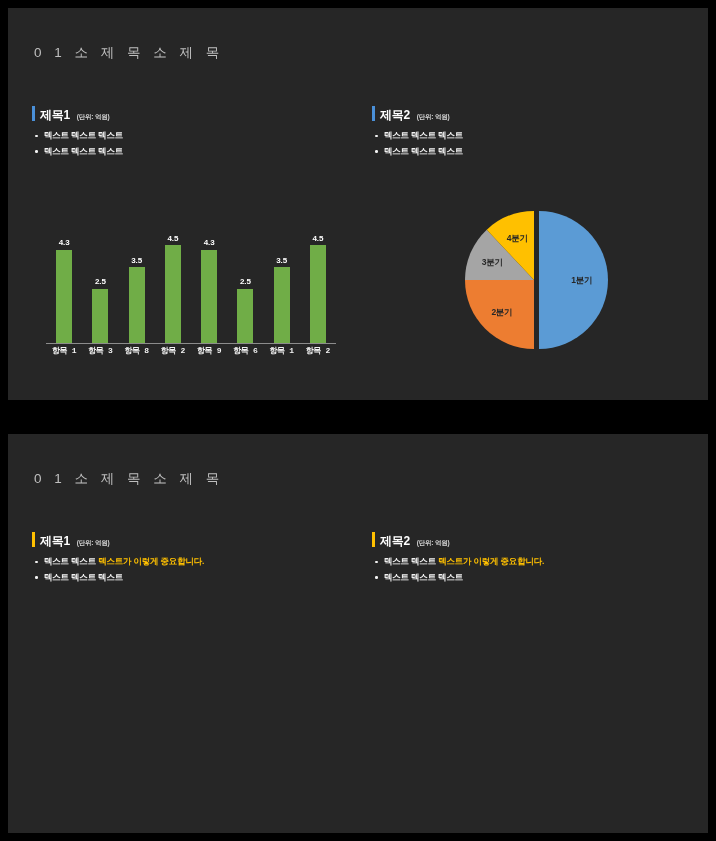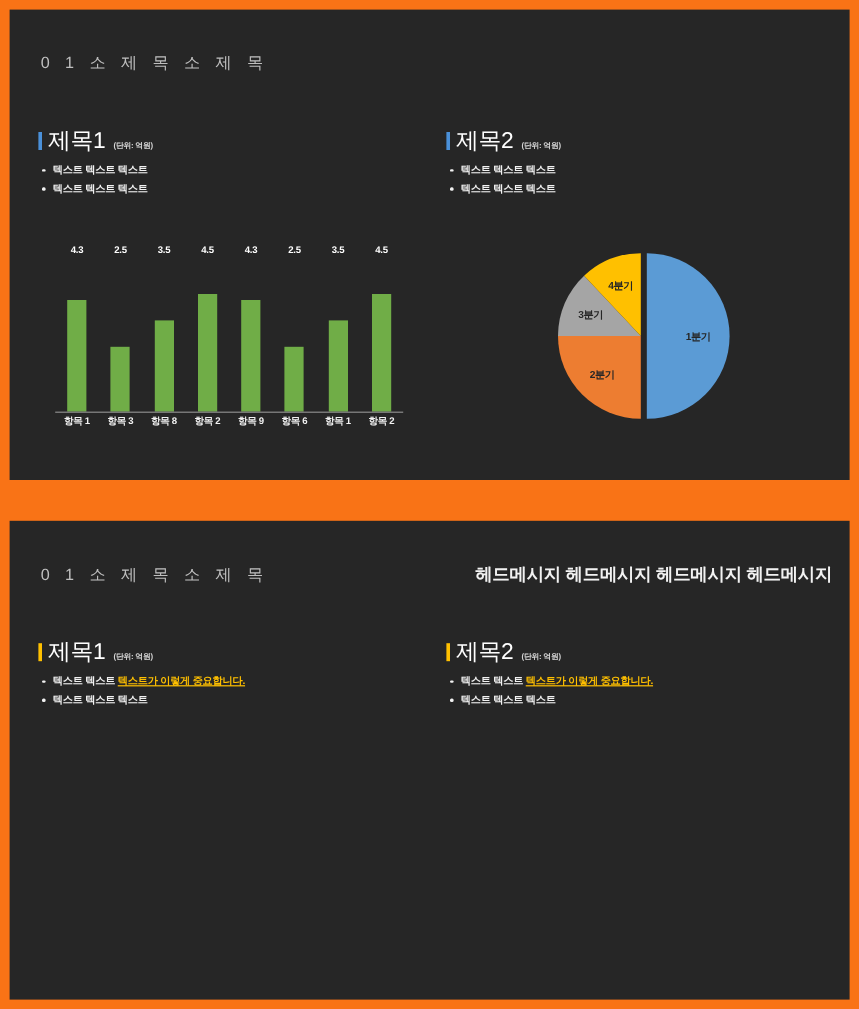--- a/index.html
+++ b/index.html
@@ -2,21 +2,21 @@
 <html><head>
 <meta charset="utf-8">
 <style>
   * { margin:0; padding:0; box-sizing:border-box; }
   html,body{
     width:716px; height:841px;
     background:#ffffff;
     font-family:"Liberation Sans","DejaVu Sans",sans-serif;
     overflow:hidden;
   }
-  .page{ position:relative; width:716px; height:841px; background:#f97316; }
+  .page{ position:relative; width:716px; height:841px; background:#000000; }
 
   .slide{
     position:absolute;
     left:8px; width:700px;
     background:#262626;
   }
   #slide-1{ top:8px;  height:392px; }
   #slide-2{ top:434px; height:399px; }
 
   
@@ -46,63 +46,63 @@
   #slide-1 .sec-left  { left:24px;  top:96px; }
   #slide-1 .sec-right { left:364px; top:96px; }
   #slide-2 .sec-left  { left:24px;  top:96px; }
   #slide-2 .sec-right { left:364px; top:96px; }
 
   .sec-title-row{ display:flex; align-items:baseline; }
   .sec-bar{ width:3px; height:15px; margin-right:5px; position:relative; top:2px; }
   .green-theme .sec-bar{ background:#4a90d9; }
   .gold-theme  .sec-bar{ background:#ffc000; }
   .sec-title{
-    color:#ffffff; font-size:19px; font-weight:400; letter-spacing:-0.3px;
+    color:#ffffff; font-size:12px; font-weight:700; letter-spacing:-0.3px;
   }
   .sec-unit{
     color:#d9d9d9; font-size:6.5px; font-weight:700; margin-left:7px;
     letter-spacing:-0.2px;
   }
   ul.bullets{ list-style:none; margin-top:7px; }
   ul.bullets li{
     color:#f2f2f2; font-size:8.5px; font-weight:700;
     line-height:1.0; margin-bottom:7px; padding-left:12px;
     position:relative; letter-spacing:-0.2px; white-space:nowrap;
   }
   ul.bullets li::before{
     content:"";
     position:absolute; left:3px; top:3.5px;
     width:2.5px; height:2.5px; border-radius:50%;
     background:#f2f2f2;
   }
-  .hl{ color:#ffc000;text-decoration:underline; }
+  .hl{ color:#ffc000; }
 
   
   .barchart{ position:absolute; }
   #slide-1 .barchart{ left:38px; top:196px; width:290px; height:156px; }
   .bc-inner{ position:relative; width:100%; height:100%; }
   .bars{
     position:absolute; left:0; right:0; bottom:17px; height:calc(100% - 17px);
     display:flex; align-items:flex-end; justify-content:space-between;
   }
   .bar-col{
     flex:1 1 0; height:100%;
-    display:flex; flex-direction:column; justify-content:space-between;
+    display:flex; flex-direction:column; justify-content:flex-end;
     align-items:center;
   }
   .bar-val{
     font-size:8px; font-weight:700; margin-bottom:2.5px; letter-spacing:-0.2px;
   }
   .bar-rect{ width:16px; }
   .axis-line{
     position:absolute; left:0; right:0; bottom:16px; height:1px; background:#8c8c8c;
   }
   .cats{
     position:absolute; left:0; right:0; bottom:0; height:15px;
-    display:flex; justify-content:space-between;
+    display:flex; justify-content:space-between;font-family:Liberation Mono, monospace;
   }
   .cat{
     flex:1 1 0; text-align:center;
     font-size:8px; font-weight:700; color:#f2f2f2; letter-spacing:-0.3px;
   }
 
   
   .theme-green .bar-rect{ background:#70ad47; }
   .theme-green .bar-val { color:#ffffff; }
 
@@ -208,21 +208,20 @@
           <text x="48.2054543463515" y="60.913885060492085" text-anchor="middle" class="pie-label" fill="#262626">3분기</text>
           <path d="M 90 76 L 42.76624969092046 25.701164707922615 A 69 69 0 0 1 89.99999999999999 7 Z" fill="#ffc000"></path>
           <text x="73.23560787073977" y="36.65797883264903" text-anchor="middle" class="pie-label" fill="#262626">4분기</text>
         </svg>
     </div>
   </div>
 
   <div class="slide" id="slide-2">
 
     <div class="hdr-left">0 1 소 제 목 소 제 목</div>
-    <div class="hdr-right">헤드메시지 헤드메시지 헤드메시지 헤드메시지</div>
 
     <div class="section sec-left gold-theme">
       <div class="sec-title-row">
         <span class="sec-bar"></span>
         <span class="sec-title">제목1</span>
         <span class="sec-unit">(단위: 억원)</span>
       </div>
       <ul class="bullets">
         <li><span>텍스트 텍스트 </span><span class="hl">텍스트가 이렇게 중요합니다.</span></li>
         <li><span>텍스트 텍스트 텍스트</span><span class="hl"></span></li>

